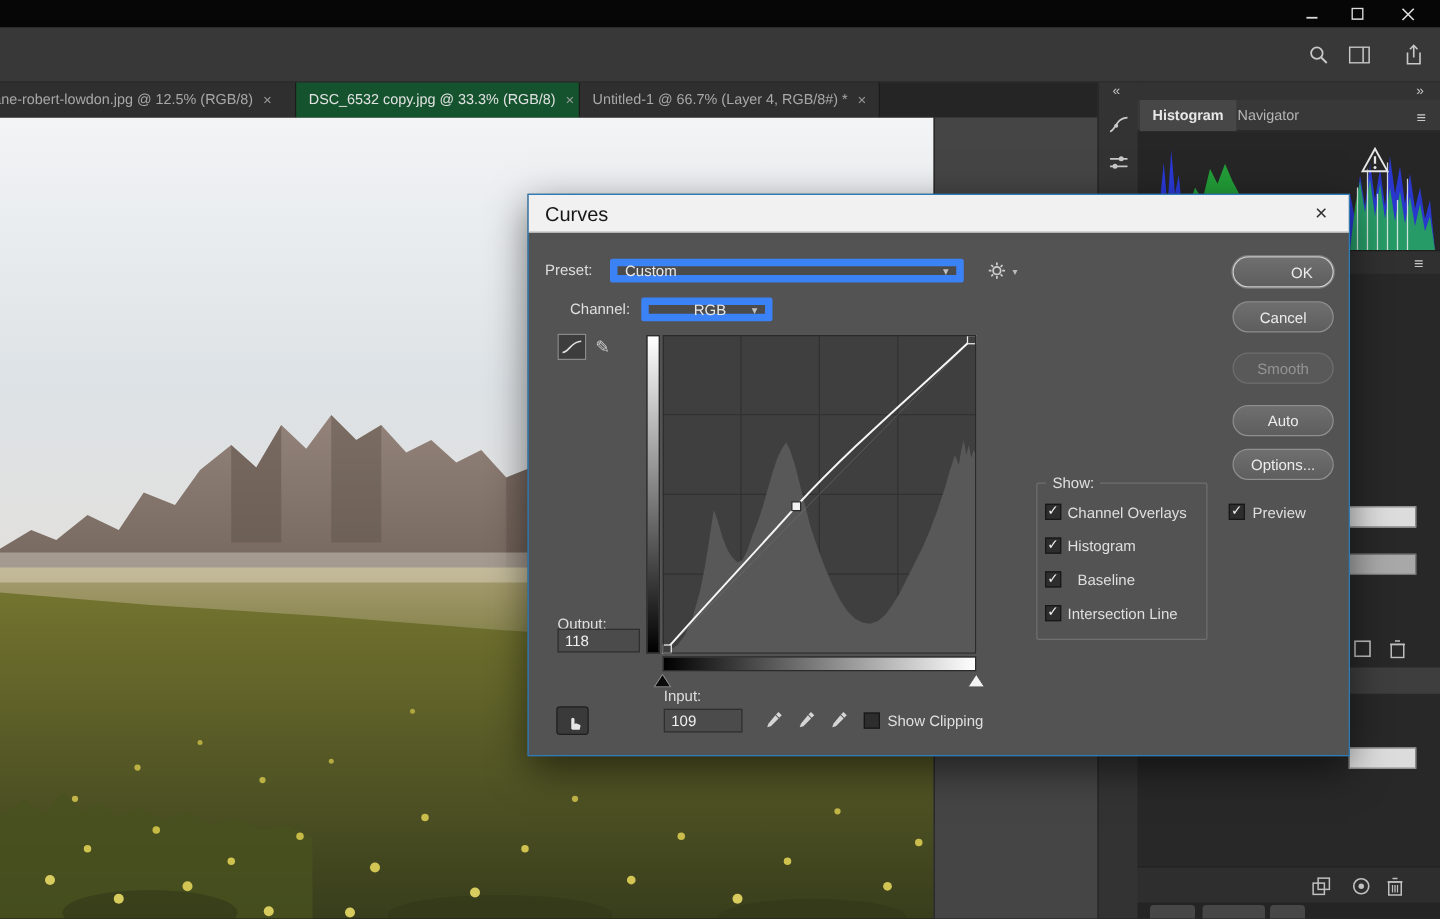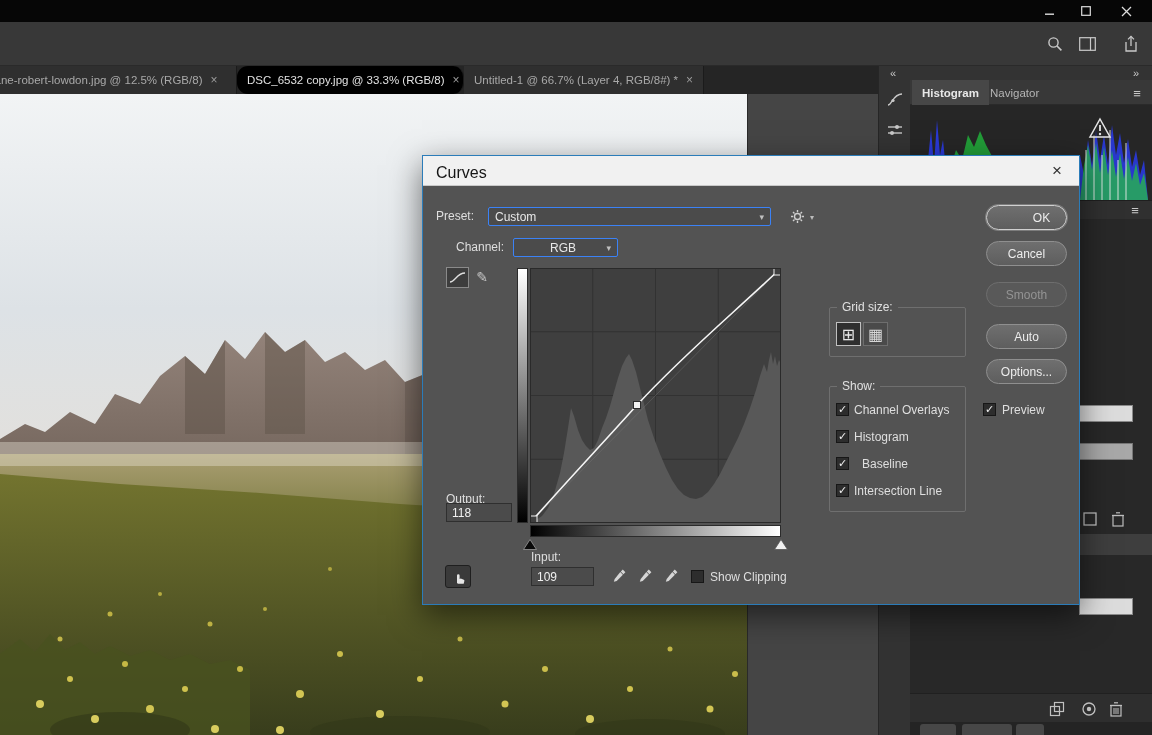--- a/index.html
+++ b/index.html
@@ -2,21 +2,21 @@
 <html><head>
 <meta charset="utf-8">
 <style>
   * { margin:0; padding:0; box-sizing:border-box; }
   html,body { background:#111; }
   body { font-family:"Liberation Sans", sans-serif; }
   #app { position:relative; width:1152px; height:735px; overflow:hidden; background:#333; cursor:default; }
   .abs { position:absolute; }
   .icon { position:absolute; display:flex; align-items:center; justify-content:center; }
   .lbl { position:absolute; font-size:12px; color:#dfdfdf; white-space:nowrap; }
-  .dd { position:absolute; background:#4b4b4b; border:1px solid #3b82f6; border-radius:2px; color:#e8e8e8;
+  .dd { position:absolute; background:#4b4b4b; border:6px solid #3b82f6; border-radius:2px; color:#e8e8e8;
         font-size:12px; display:flex; align-items:center; justify-content:space-between; padding:0 6px; }
   .dd .ar { font-size:9px; color:#c0c0c0; margin-left:8px; }
   .fld { position:absolute; background:#4b4b4b; border:1px solid #2f2f2f; color:#f0f0f0; font-size:12px;
          padding:0 5px; font-family:inherit; outline:none; }
   .cb { position:absolute; width:13px; height:13px; background:#2d2d2d; border:1px solid #171717;
         color:#f0f0f0; font-size:11px; line-height:11px; text-align:center; }
   .radio { position:absolute; width:13px; height:13px; border-radius:50%; background:#2d2d2d; border:1px solid #9a9a9a; }
   .radio.sel::after { content:""; position:absolute; left:3px; top:3px; width:5px; height:5px; border-radius:50%; background:#f2f2f2; }
   .group { position:absolute; border:1px solid #6f6f6f; border-radius:2px; }
   .legend { position:absolute; top:-8px; left:7px; background:#535353; padding:0 5px; font-size:12px; color:#e0e0e0; white-space:nowrap; }
@@ -73,21 +73,21 @@
           <path d="M5 4.4 L8 1.4 L11 4.4" fill="none" stroke="#c9c9c9" stroke-width="1.3"></path>
         </svg>
     </div>
   </div>
 
   <div class="abs" style="left:0;top:66px;width:878px;height:28px;background:#252525;">
     <div class="tab" style="left:-18px;width:255px;background:#2f2f2f;color:#a8a8a8;">
       <span>lane-robert-lowdon.jpg @ 12.5% (RGB/8)</span>
       <span class="tabx">×</span>
     </div>
-    <div class="tab" style="left:237px;width:227px;background:#000000;color:#e2e2e2;border-radius:11px;">
+    <div class="tab" style="left:237px;width:227px;background:#14532d;color:#e2e2e2;">
       <span>DSC_6532 copy.jpg @ 33.3% (RGB/8)</span>
       <span class="tabx">×</span>
     </div>
     <div class="tab" style="left:464px;width:240px;background:#2f2f2f;color:#a8a8a8;">
       <span>Untitled-1 @ 66.7% (Layer 4, RGB/8#) *</span>
       <span class="tabx">×</span>
     </div>
   </div>
 
   <div class="abs" style="left:0;top:94px;width:747px;height:641px;">
@@ -371,25 +371,20 @@
         <svg width="15" height="15">
             <path d="M10.8 1.6 l2.6 2.6 -2 2 -2.6-2.6 z" fill="#d6d6d6"></path>
             <path d="M8.3 4.1 l2.6 2.6 -6.2 6.2 -2.9.9 .9-2.9 z" fill="#d6d6d6"></path>
           </svg>
       </div>
 
       <span class="cb" style="left:268px;top:384px;"></span>
       <span class="lbl" style="left:287px;top:384px;">Show Clipping</span>
 
 
-      <div class="group" style="left:406px;top:121px;width:137px;height:50px;">
-        <span class="legend">Grid size:</span>
-        <div class="icon" style="left:6px;top:14px;width:25px;height:24px;background:#2f2f2f;border:1px solid #c0c0c0;font-size:16px;color:#e6e6e6;">⊞</div>
-        <div class="icon" style="left:33px;top:14px;width:25px;height:24px;background:#4a4a4a;border:1px solid #6e6e6e;font-size:16px;color:#d6d6d6;">▦</div>
-      </div>
 
       <div class="group" style="left:406px;top:200px;width:137px;height:126px;">
         <span class="legend">Show:</span>
         <span class="cb" style="left:6px;top:16px;">✓</span>
         <span class="lbl" style="left:24px;top:16px;">Channel Overlays</span>
         <span class="cb" style="left:6px;top:43px;">✓</span>
         <span class="lbl" style="left:24px;top:43px;">Histogram</span>
         <span class="cb" style="left:6px;top:70px;">✓</span>
         <span class="lbl" style="left:32px;top:70px;">Baseline</span>
         <span class="cb" style="left:6px;top:97px;">✓</span>

